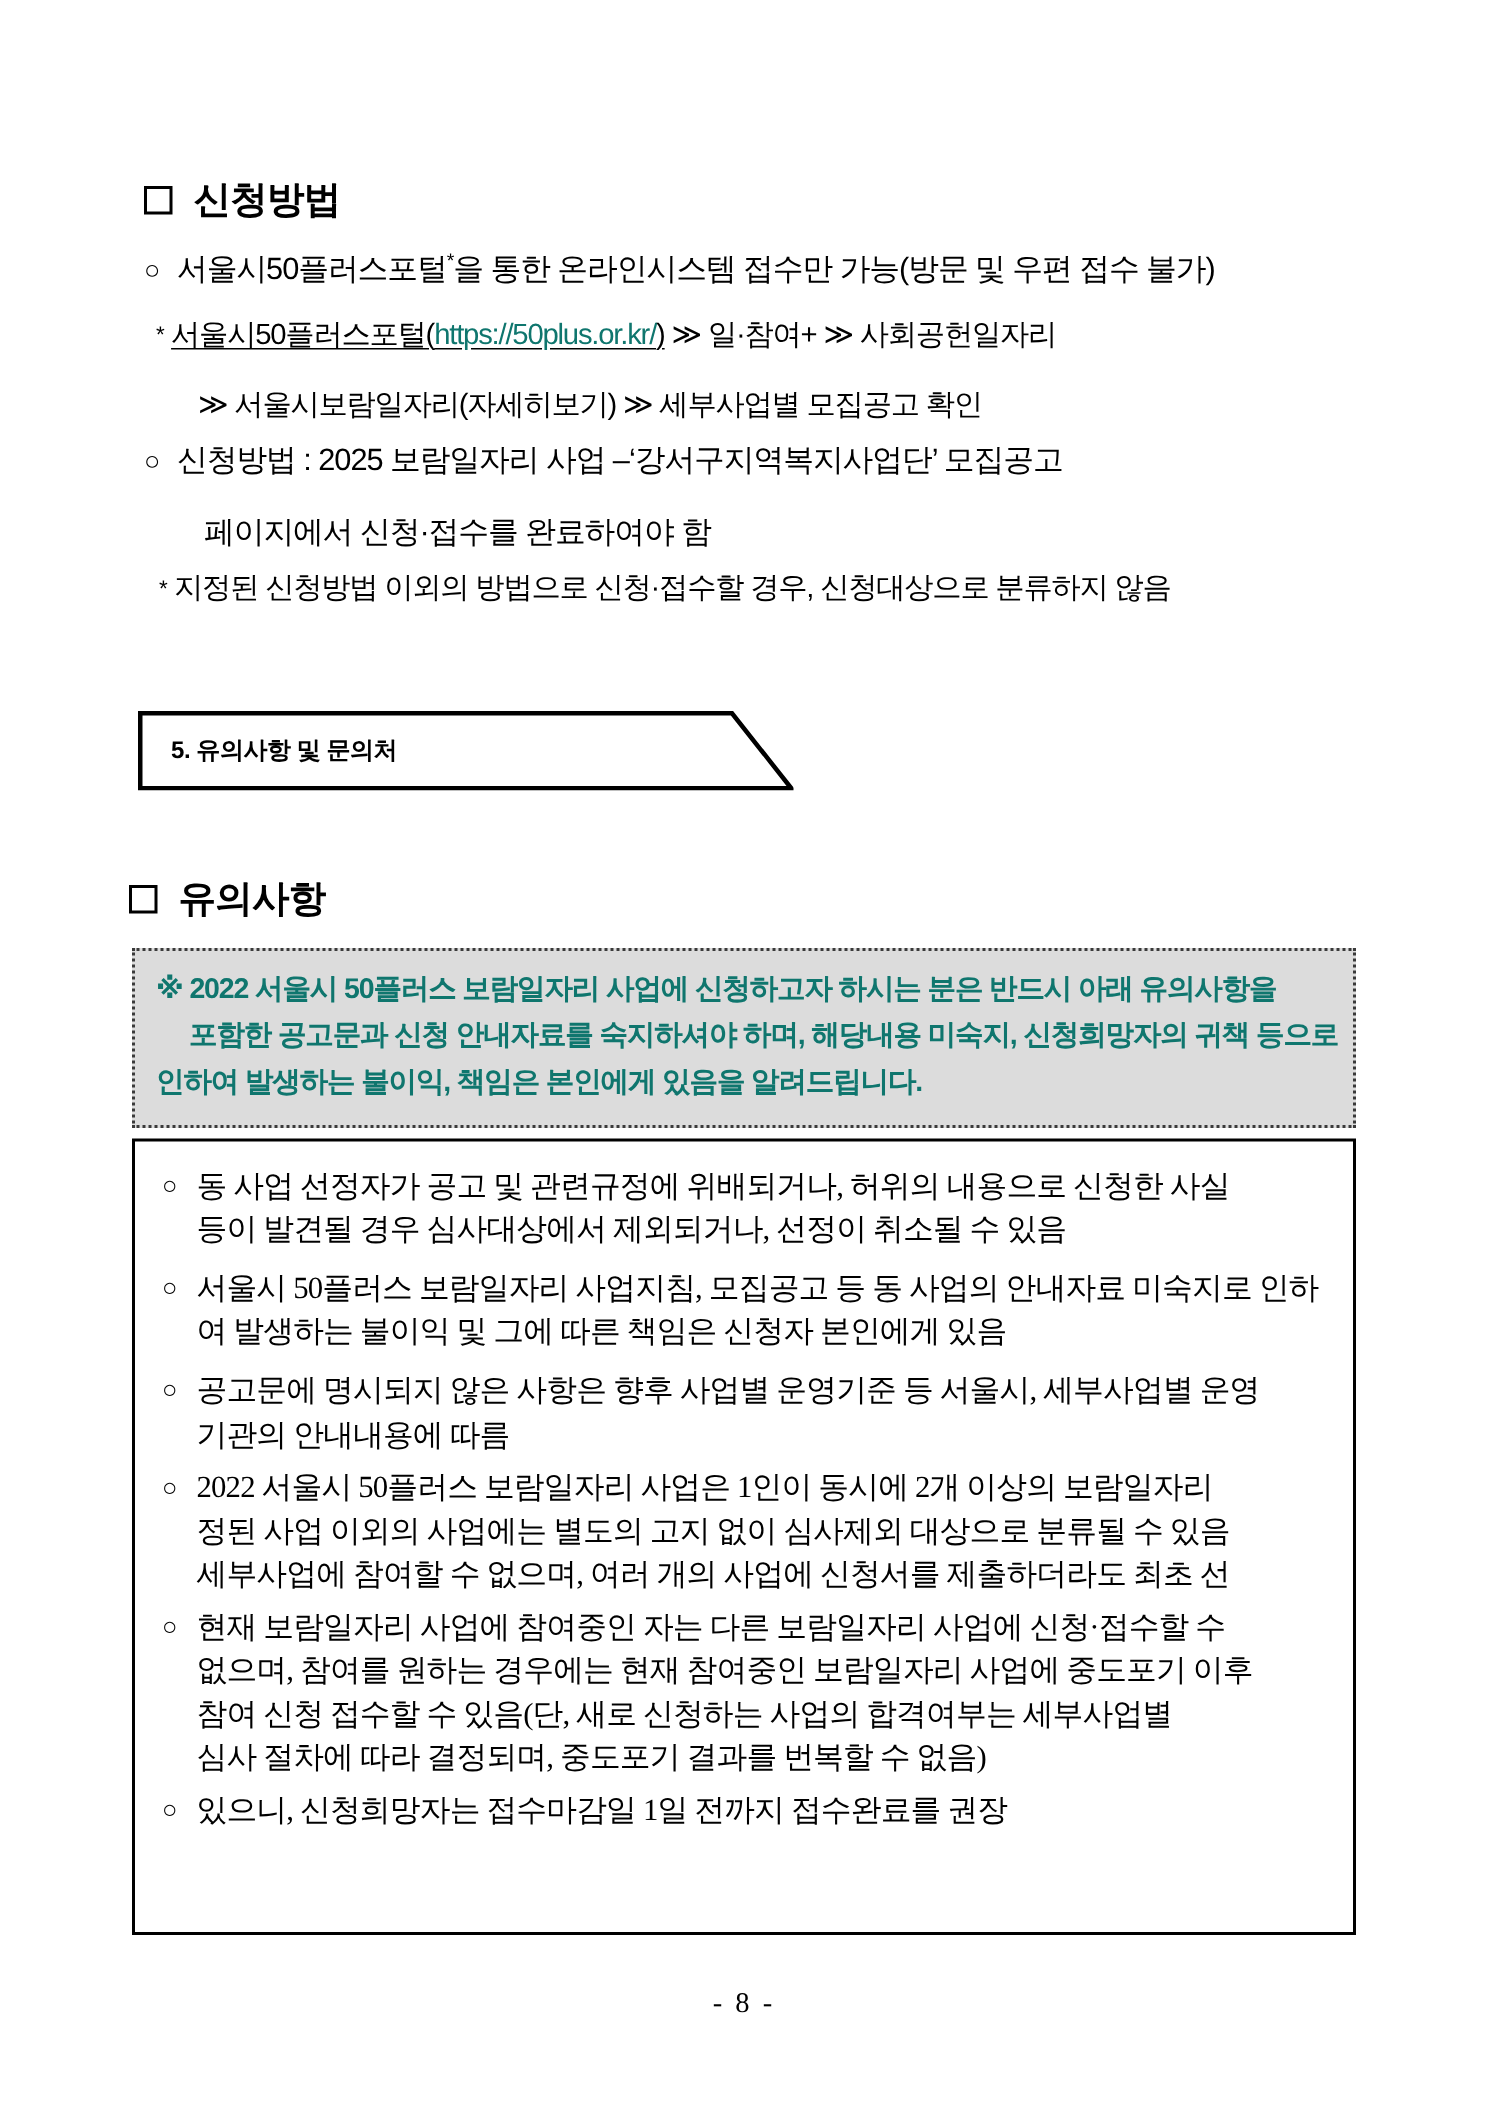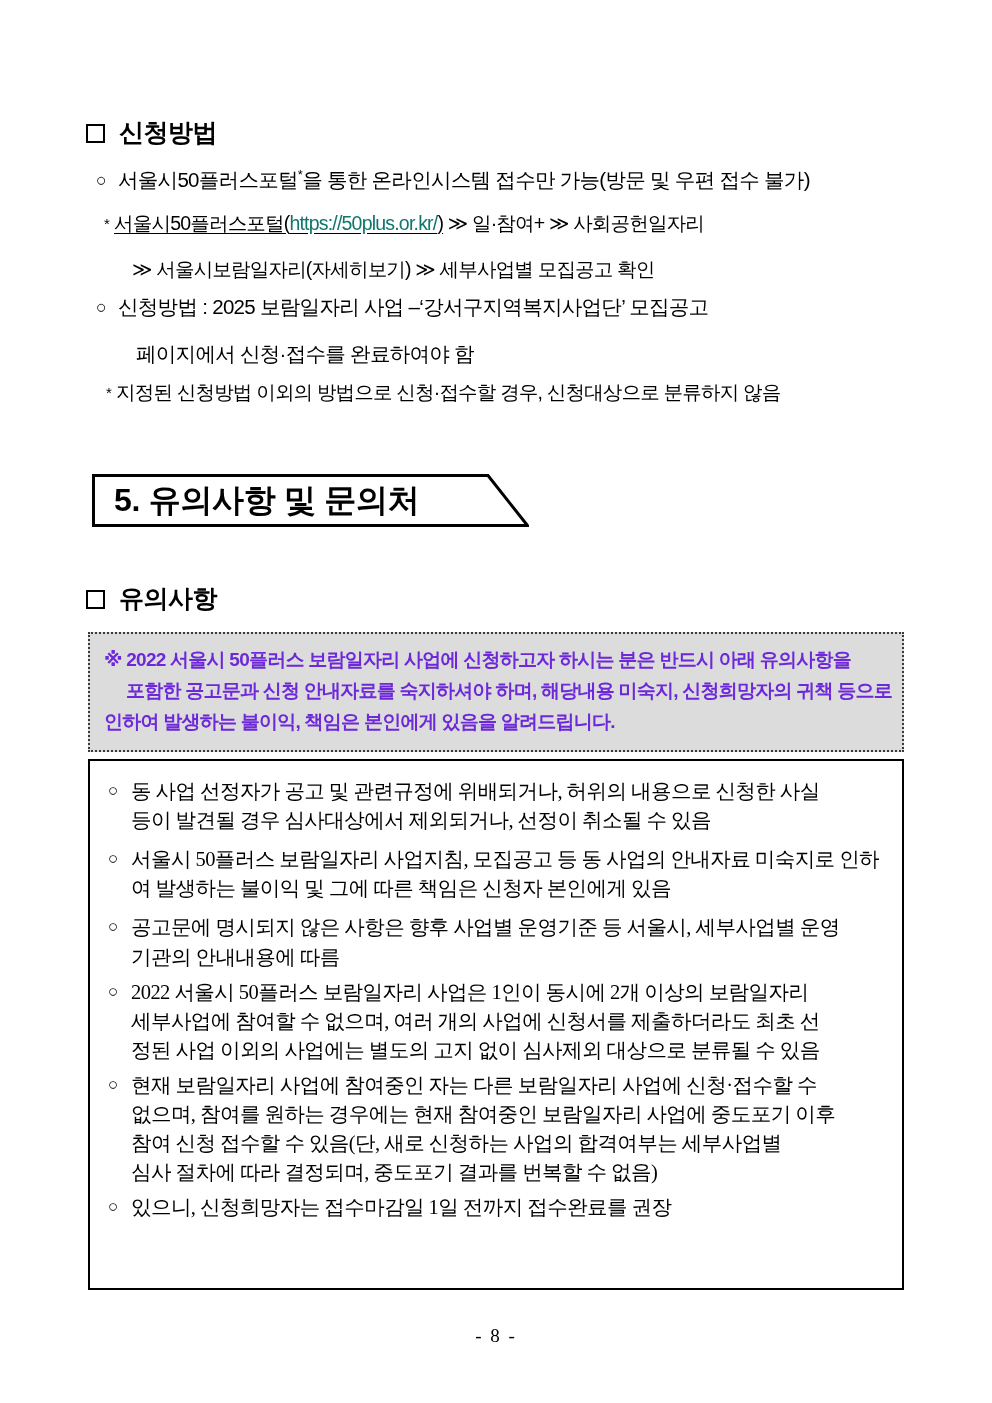--- a/index.html
+++ b/index.html
@@ -101,41 +101,41 @@
   .section-banner svg {
     position: absolute;
     left: 0; top: 0;
     width: 100%; height: 100%;
   }
   .section-banner .label {
     position: absolute;
     left: 22px;
     top: 50%;
     transform: translateY(-50%);
-    font-size: 32px;
+    font-size: 16px;
     font-weight: bold;
     letter-spacing: -0.3px;
     white-space: nowrap;
   }
 
   
   .notice-box {
     position: absolute;
     left: 88px;
     top: 632px;
     width: 816px;
     box-sizing: border-box;
     border: 2px dotted #3a3a3a;
     background: #dcdcdc;
     padding: 11px 14px 13px 14px;
   }
   .notice-line {
     font-size: 19px;
     letter-spacing: -0.75px;
-    color: #6d28d9;
+    color: #0f766e;
     font-weight: bold;
     line-height: 1.62;
     white-space: nowrap;
   }
   .notice-line.indent { padding-left: 22px; }
 
   
   .list-box {
     position: absolute;
     left: 88px;
@@ -177,21 +177,21 @@
     font-size: 19px;
     font-family: "Liberation Serif", "DejaVu Serif", serif;
     letter-spacing: 2px;
   }
 </style>
 </head>
 <body>
 
 <div class="page">
 
-  <div class="box-heading" style="left:86px; top:116px;">
+  <div class="box-heading" style="left:96px; top:116px;">
     <span class="sq-bullet"></span>
     <span>신청방법</span>
   </div>
 
   <div class="o-item" style="left:96px; top:170px;">
     <span class="o-mark">○</span>
     <span class="o-body">
       <span>서울시50플러스포털</span><span class="sup-star">*</span><span>을 통한 온라인시스템 접수만 가능(방문 및 우편  접수 불가)</span>
     </span>
   </div>
@@ -253,22 +253,22 @@
       <span class="lb-body">
         <span class="ln">공고문에 명시되지 않은 사항은 향후 사업별 운영기준 등 서울시, 세부사업별 운영</span>
         <span class="ln">기관의 안내내용에 따름</span>
       </span>
     </div>
 
     <div class="lb-item tight">
       <span class="lb-mark">○</span>
       <span class="lb-body">
         <span class="ln">2022 서울시 50플러스 보람일자리 사업은 1인이 동시에 2개 이상의 보람일자리</span>
+        <span class="ln">정된 사업 이외의 사업에는 별도의 고지 없이 심사제외 대상으로 분류될 수 있음</span>
         <span class="ln">세부사업에 참여할 수 없으며, 여러 개의 사업에 신청서를 제출하더라도 최초 선</span>
-        <span class="ln">정된 사업 이외의 사업에는 별도의 고지 없이 심사제외 대상으로 분류될 수 있음</span>
       </span>
     </div>
 
     <div class="lb-item tight">
       <span class="lb-mark">○</span>
       <span class="lb-body">
         <span class="ln">현재 보람일자리 사업에 참여중인 자는 다른 보람일자리 사업에 신청·접수할 수</span>
         <span class="ln">없으며, 참여를 원하는 경우에는 현재 참여중인 보람일자리 사업에 중도포기 이후</span>
         <span class="ln">참여 신청 접수할 수 있음(단, 새로 신청하는 사업의 합격여부는 세부사업별</span>
         <span class="ln">심사 절차에 따라 결정되며, 중도포기 결과를 번복할 수 없음)</span>

